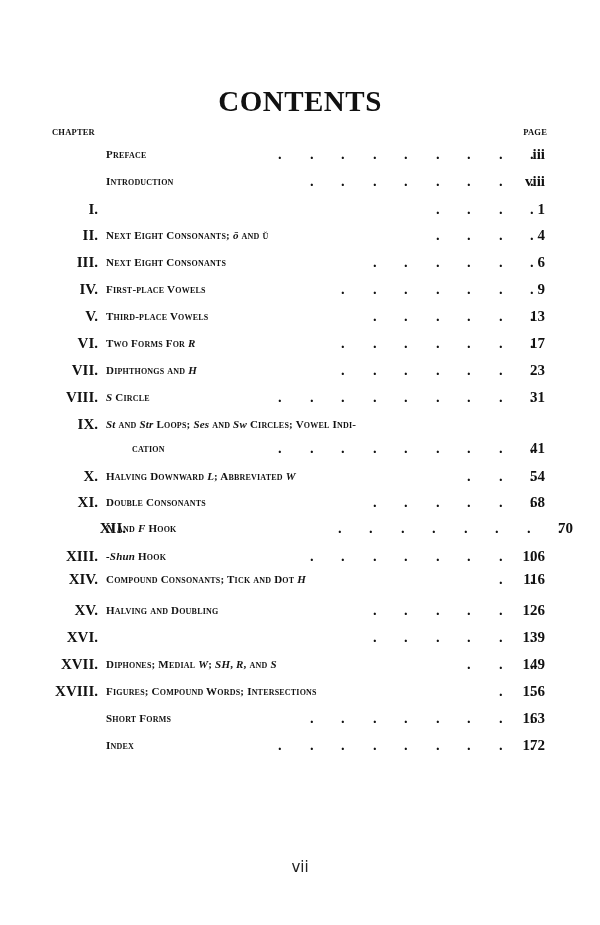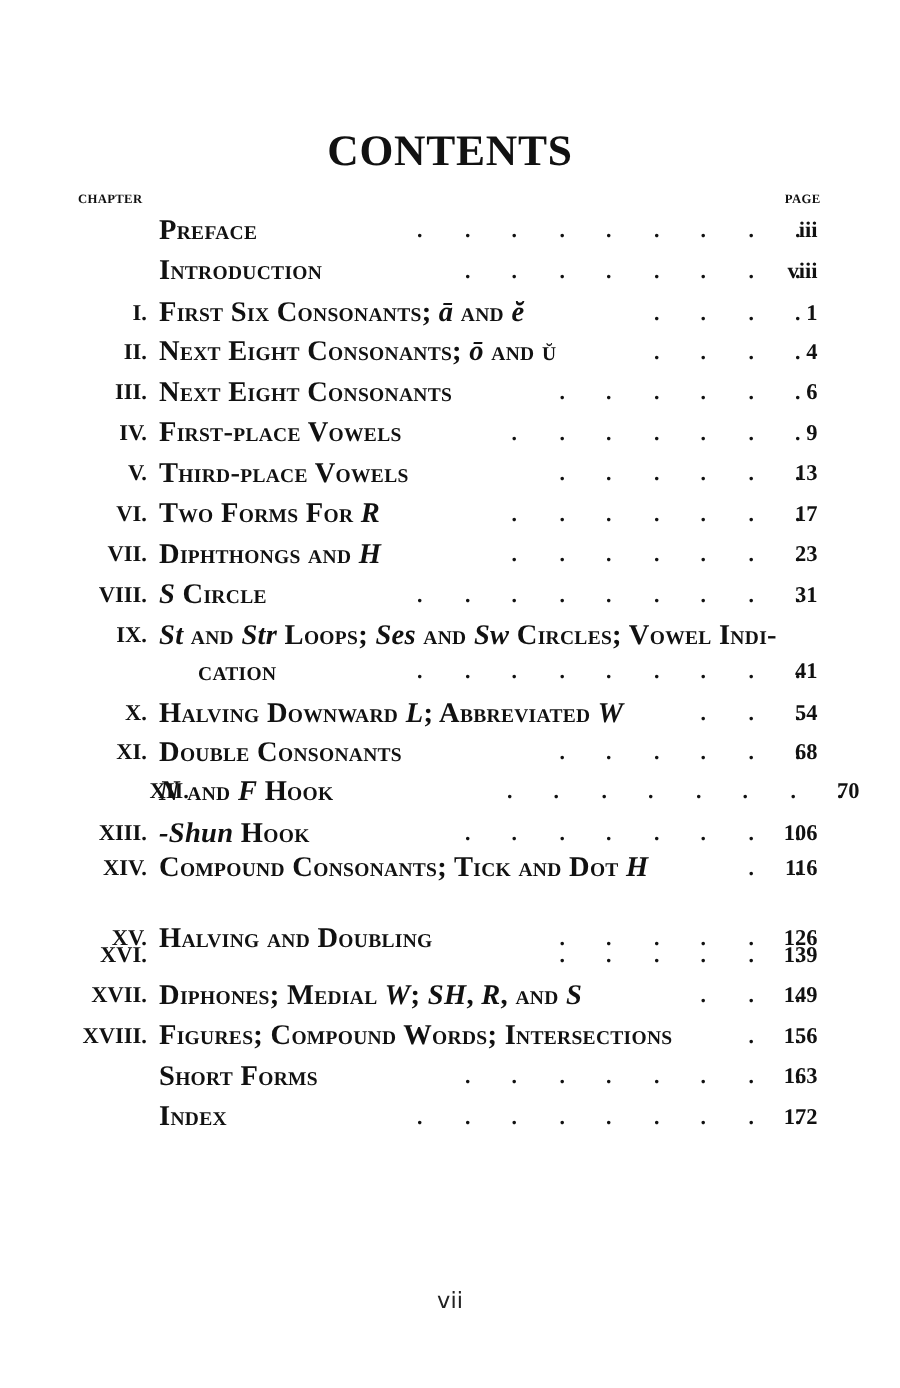--- a/index.html
+++ b/index.html
@@ -21,21 +21,21 @@
   .row {
     position: absolute; left: 0; width: 600px; height: 20px;
     font-size: 14.5px; line-height: 20px;
   }
   .num {
     position: absolute; right: 502px; font-weight: bold; font-size: 15px;
     text-align: right; white-space: nowrap;
   }
   .text {
     position: absolute; left: 106px; white-space: nowrap; font-weight: bold;
-    font-variant: small-caps; letter-spacing: 0.2px; font-size: 19px;
+    font-variant: small-caps; letter-spacing: 0.2px; font-size: 11px;
   }
   .text.indent { left: 132px; }
   .text i { font-variant: normal; }
   .dots { position: absolute; top: 0; height: 20px; }
   .dots span { position: absolute; top: 0; font-weight: bold; }
   .pg {
     position: absolute; right: 55px; font-weight: bold; font-size: 15px;
     text-align: right; white-space: nowrap;
   }
   .folio {
@@ -75,21 +75,20 @@
         <span style="left: 404px;">.</span>
         <span style="left: 436px;">.</span>
         <span style="left: 467px;">.</span>
         <span style="left: 499px;">.</span>
         <span style="left: 530px;">.</span>
       </span>
       <span class="pg">viii</span>
     </div>
     <div class="row" style="top: 199px;">
       <span class="num">I.</span>
-      <span class="text">First Six Consonants; <i>ā</i> and <i>ĕ</i></span>
       <span class="dots">
         <span style="left: 436px;">.</span>
         <span style="left: 467px;">.</span>
         <span style="left: 499px;">.</span>
         <span style="left: 530px;">.</span>
       </span>
       <span class="pg">1</span>
     </div>
     <div class="row" style="top: 225px;">
       <span class="num">II.</span>
@@ -260,21 +259,21 @@
     </div>
     <div class="row" style="top: 569px;">
       <span class="num">XIV.</span>
       <span class="text">Compound Consonants; Tick and Dot <i>H</i></span>
       <span class="dots">
         <span style="left: 499px;">.</span>
         <span style="left: 530px;">.</span>
       </span>
       <span class="pg">116</span>
     </div>
-    <div class="row" style="top: 600px; margin-top: 16px;">
+    <div class="row" style="top: 600px;">
       <span class="num">XV.</span>
       <span class="text">Halving and Doubling</span>
       <span class="dots">
         <span style="left: 373px;">.</span>
         <span style="left: 404px;">.</span>
         <span style="left: 436px;">.</span>
         <span style="left: 467px;">.</span>
         <span style="left: 499px;">.</span>
         <span style="left: 530px;">.</span>
       </span>

